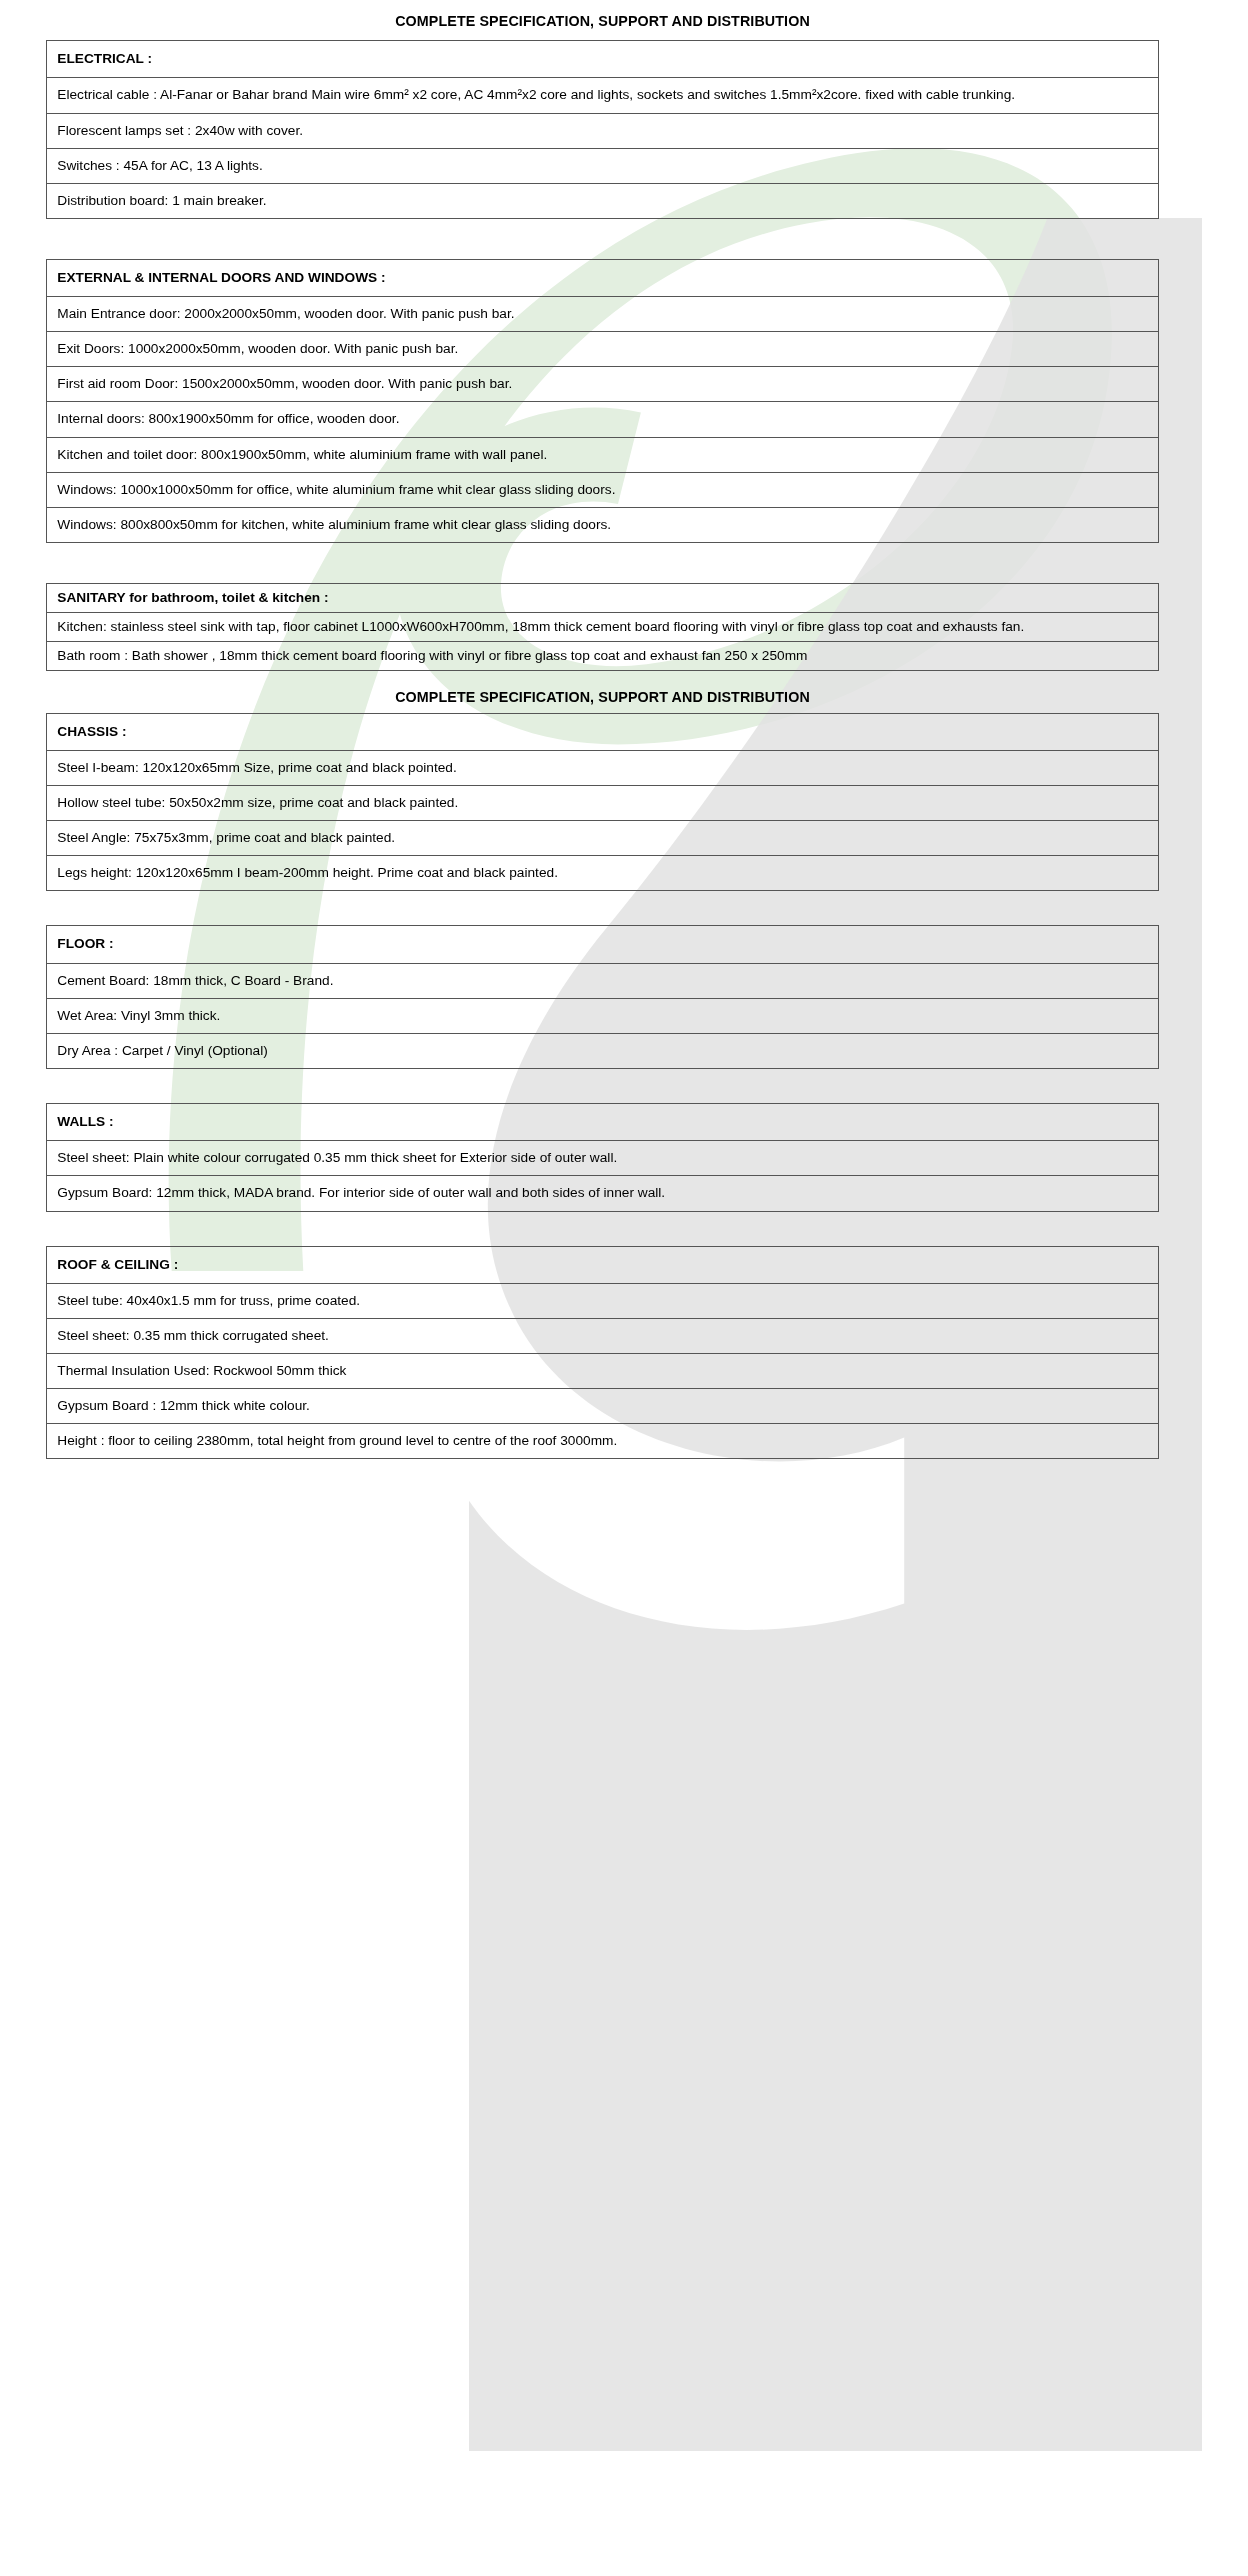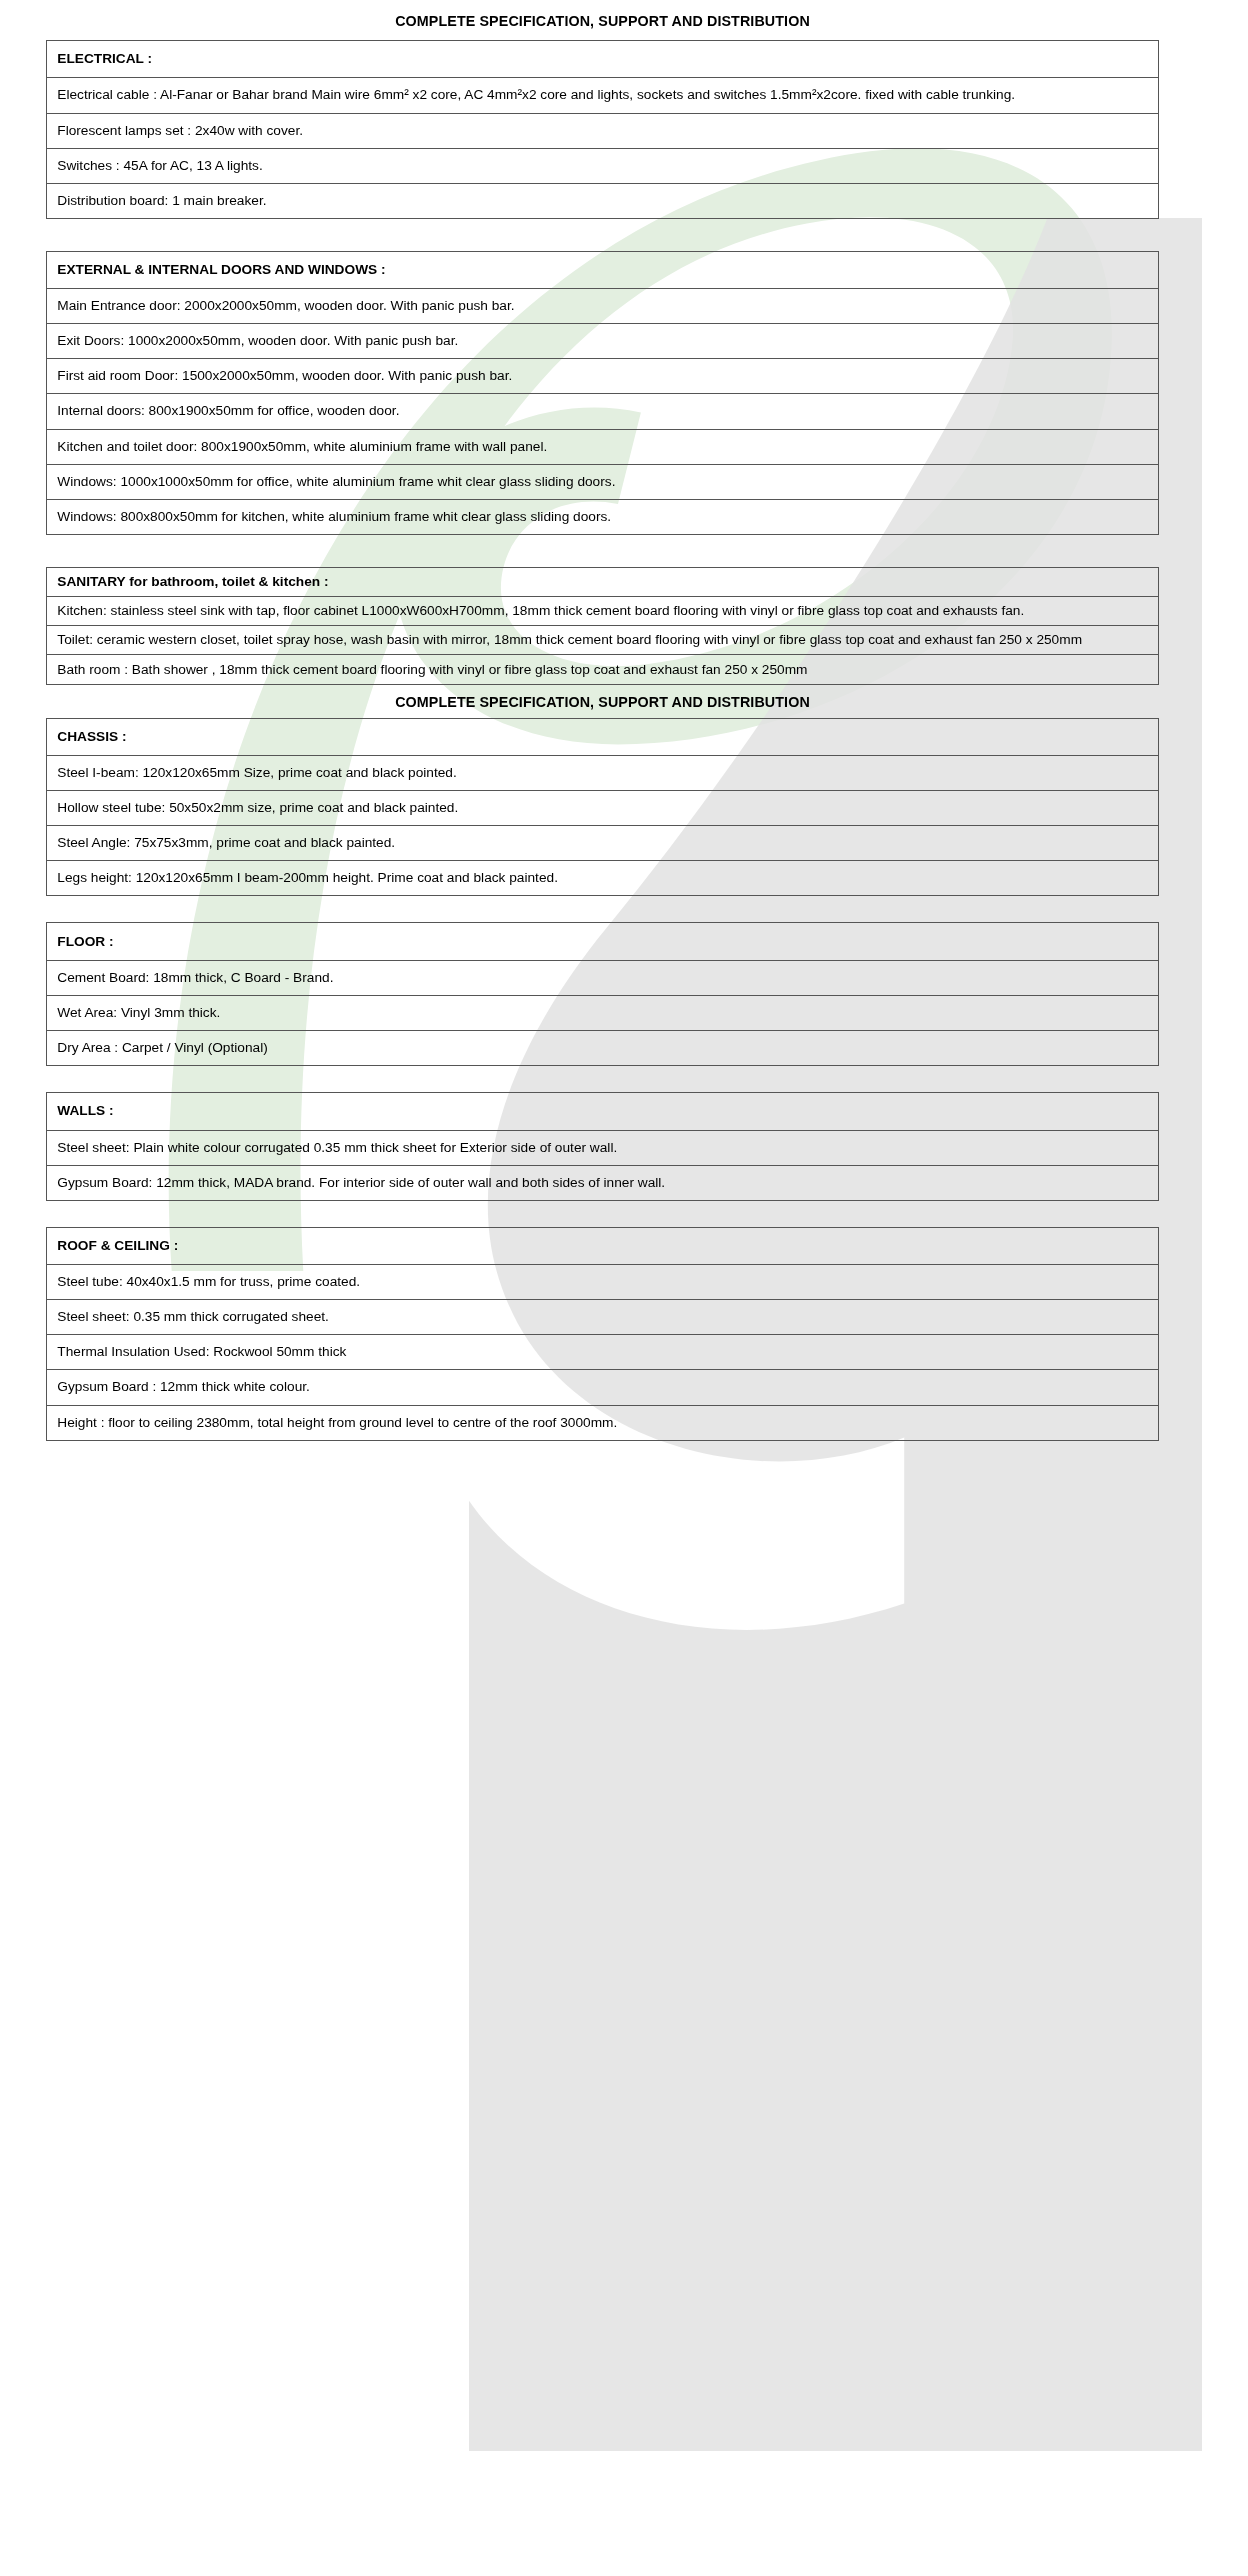--- a/index.html
+++ b/index.html
@@ -52,21 +52,21 @@
     padding: 12.6px 0 11.4px 0;
   }
   .doc-title.mid {
     padding: 9.2px 0 8px 0;
   }
   table.spec {
     width: 100%;
     border-collapse: collapse;
     table-layout: fixed;
     background: transparent;
-    margin-bottom: 0;
+    margin-bottom: 8px;
     padding-left: 40px;
   }
   table.spec td {
     border: 0.6px solid #555555;
     padding: 8px 9.2px 8px 10.3px;
     font-size: 13.7px;
     line-height: 1.32;
     vertical-align: middle;
     background: transparent;
   }
@@ -152,23 +152,20 @@
 
     <table class="spec tight">
       <tbody>
         <tr>
             <td class="head">SANITARY for bathroom, toilet &amp; kitchen :</td>
           </tr>
         <tr>
             <td>Kitchen:  stainless steel sink with tap, floor cabinet L1000xW600xH700mm, 18mm thick cement board flooring with vinyl or fibre glass top coat and exhausts fan.</td>
           </tr>
         <tr>
-            <td>Toilet: ceramic  western closet, toilet spray hose, wash basin with mirror, 18mm thick cement board flooring with vinyl or fibre glass top coat and exhaust fan 250 x 250mm</td>
-          </tr>
-        <tr>
             <td>Bath room : Bath shower , 18mm thick cement board flooring with vinyl or fibre glass top coat and exhaust fan 250 x 250mm</td>
           </tr>
       </tbody>
     </table>
 
     <div class="doc-title mid">COMPLETE SPECIFICATION, SUPPORT AND DISTRIBUTION</div>
 
     <table class="spec">
       <tbody>
         <tr>

